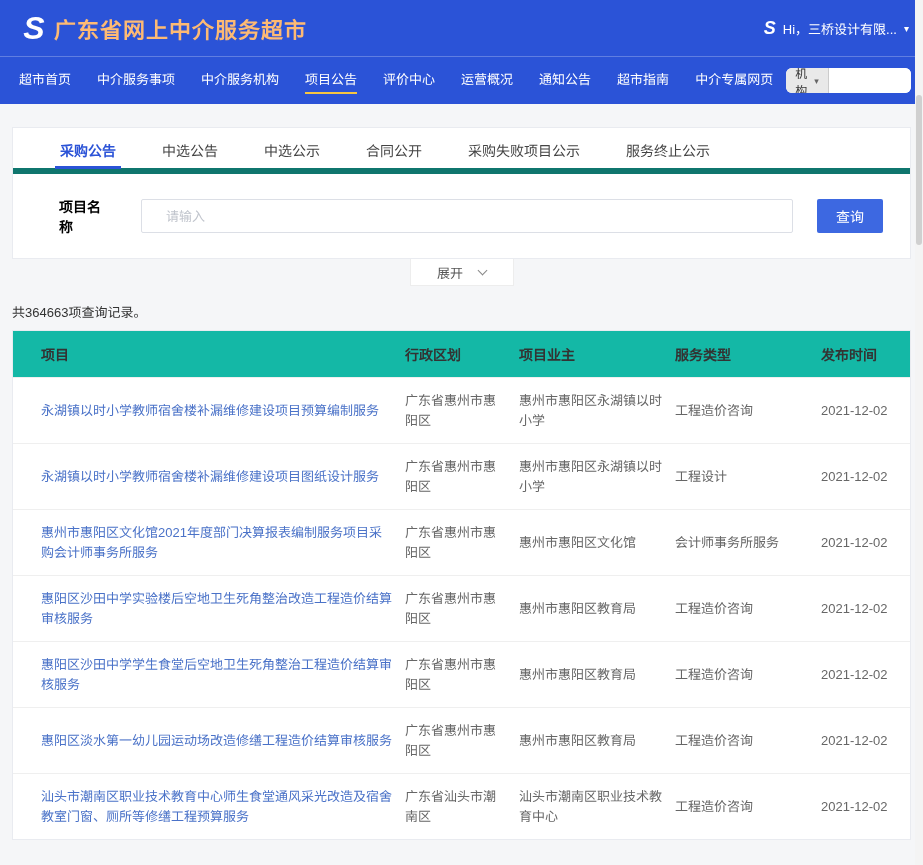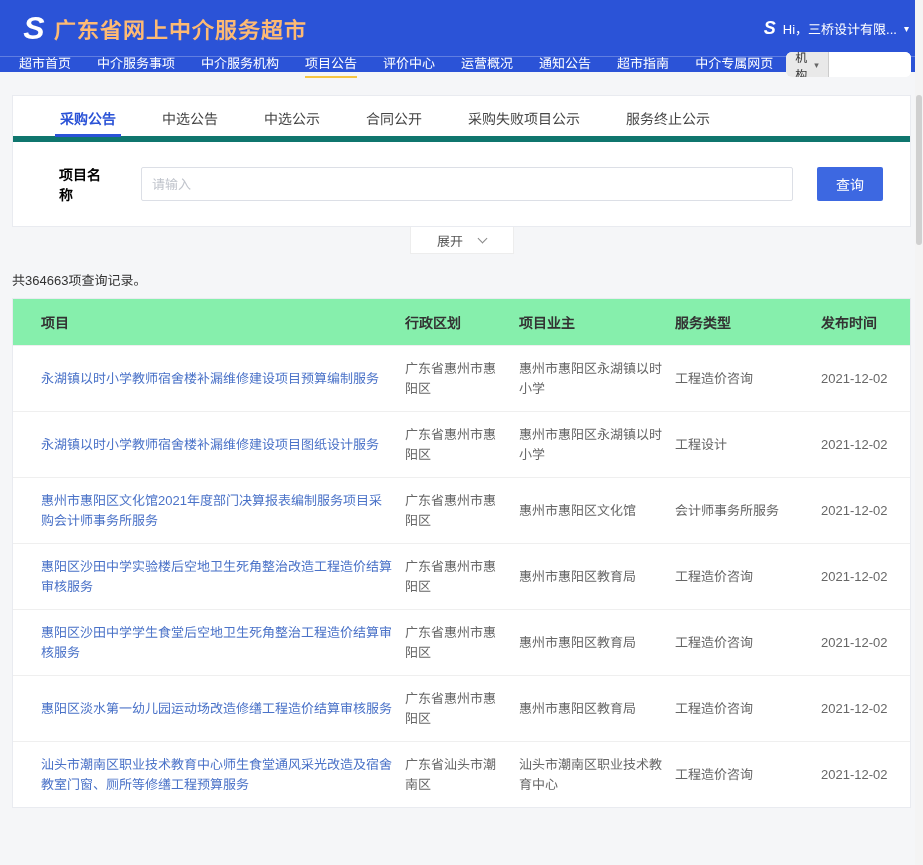--- a/index.html
+++ b/index.html
@@ -10,52 +10,52 @@
   .header { height:56px; background:#2b53d7; display:flex; align-items:center; padding:0 14px; }
   .logo { width:40px; height:40px; display:flex; align-items:center; justify-content:center; }
   .logo-letter { color:#fff; font-size:32px; font-weight:bold; font-style:italic; line-height:1; }
   .site-title { color:#fdba74; font-size:22px; font-weight:bold; margin-left:0; letter-spacing:1px; }
   .header-spacer { flex:1; }
   .user-area { display:flex; align-items:center; color:#fff; font-size:13px; gap:7px; cursor:pointer; }
   .user-logo { font-size:18px; font-weight:bold; font-style:italic; color:#fff; }
   .user-chev { font-size:10px; color:#fff; }
 
   
-  .nav { height:16px; background:#2b53d7; border-top:1px solid rgba(255,255,255,.25); display:flex; align-items:center; padding:0 6px; }
+  .nav { height:48px; background:#2b53d7; border-top:1px solid rgba(255,255,255,.25); display:flex; align-items:center; padding:0 6px; }
   .nav-item { color:#fff; font-size:13px; padding:0 13px; height:34px; line-height:32px; text-decoration:none; position:relative; cursor:pointer; white-space:nowrap; }
   .nav-item.active::after { content:""; position:absolute; left:13px; right:13px; bottom:4px; height:2px; background:#f6c542; }
   .nav-spacer { flex:1; }
   .nav-search { display:flex; height:25px; margin-right:6px; border-radius:6px; overflow:hidden; background:#fff; }
   .nav-select { background:#e9e9e9; color:#333; font-size:12px; display:flex; align-items:center; gap:7px; padding:0 9px; border-right:1px solid #ccc; cursor:pointer; }
   .nav-select .chev { font-size:9px; color:#666; }
   .nav-input { border:none; width:110px; padding:0 8px; font-size:12px; outline:none; }
 
   
   .card { margin:23px 12px 0; background:#fff; border:1px solid #e9ebf0; }
   .tabs { display:flex; padding:0 30px; border-bottom:6px solid #0f766e; height:46px; }
   .tab { font-size:14px; color:#444; padding:0 17px; margin-right:12px; line-height:46px; position:relative; cursor:pointer; white-space:nowrap; }
   .tab.active { color:#2b53d7; font-weight:bold; }
   .tab.active::after { content:""; position:absolute; left:12px; right:12px; bottom:-1px; height:3px; background:#2b53d7; }
   .filter-row { display:flex; align-items:center; padding:22px 27px 22px 46px; }
   .filter-label { font-size:14px; color:#000000; font-weight:bold; width:62px; }
-  .filter-input { margin-left:28px; flex:0 0 652px; height:34px; border:1px solid #dcdfe6; border-radius:2px; padding:0 10px; font-size:13px; color:#333; outline:none; }
+  .filter-input { margin-left:28px; flex:0 0 652px; height:34px; border:1px solid #dcdfe6; border-radius:2px; padding:0 24px; font-size:13px; color:#333; outline:none; }
   .filter-input::placeholder { color:#c0c4cc; }
   .search-btn { margin-left:24px; width:76px; height:34px; background:#3d68e1; color:#fff; border:none; border-radius:2px; font-size:14px; cursor:pointer; }
 
   
   .expand-wrap { display:flex; justify-content:center; }
   .expand-btn { width:104px; height:27px; background:#fff; border:1px solid #ededed; border-top:none; display:flex; align-items:center; justify-content:center; gap:16px; font-size:13px; color:#555; cursor:pointer; }
   .chev-down { width:7px; height:7px; border-right:1.5px solid #888; border-bottom:1.5px solid #888; transform:rotate(45deg); margin-top:-4px; }
 
   .summary { margin:16px 12px 9px; font-size:13px; color:#333; }
 
   
   .table-card { margin:0 12px; background:#fff; border:1px solid #e9ebf0; }
   table { width:100%; border-collapse:collapse; table-layout:fixed; }
-  thead th { background:#86efac; text-align:left; font-size:14px; color:#333; padding:13px 12px 13px 0; font-weight:bold; }
+  thead th { background:#14b8a6; text-align:left; font-size:14px; color:#333; padding:13px 12px 13px 0; font-weight:bold; }
   th:first-child, td:first-child { padding-left:28px; }
   tbody td { border-top:1px solid #efefef; font-size:13px; color:#666; padding:13px 12px 13px 0; vertical-align:middle; line-height:1.5; }
   a.project-link { color:#4a72c8; text-decoration:none; }
 
   
   .scrollbar { position:absolute; right:0; top:0; width:8px; height:100%; background:#f4f4f4; }
   .scrollbar-thumb { position:absolute; top:95px; right:1px; width:6px; height:150px; background:#d0d0d0; border-radius:3px; }
 </style>
 </head>
 <body>

